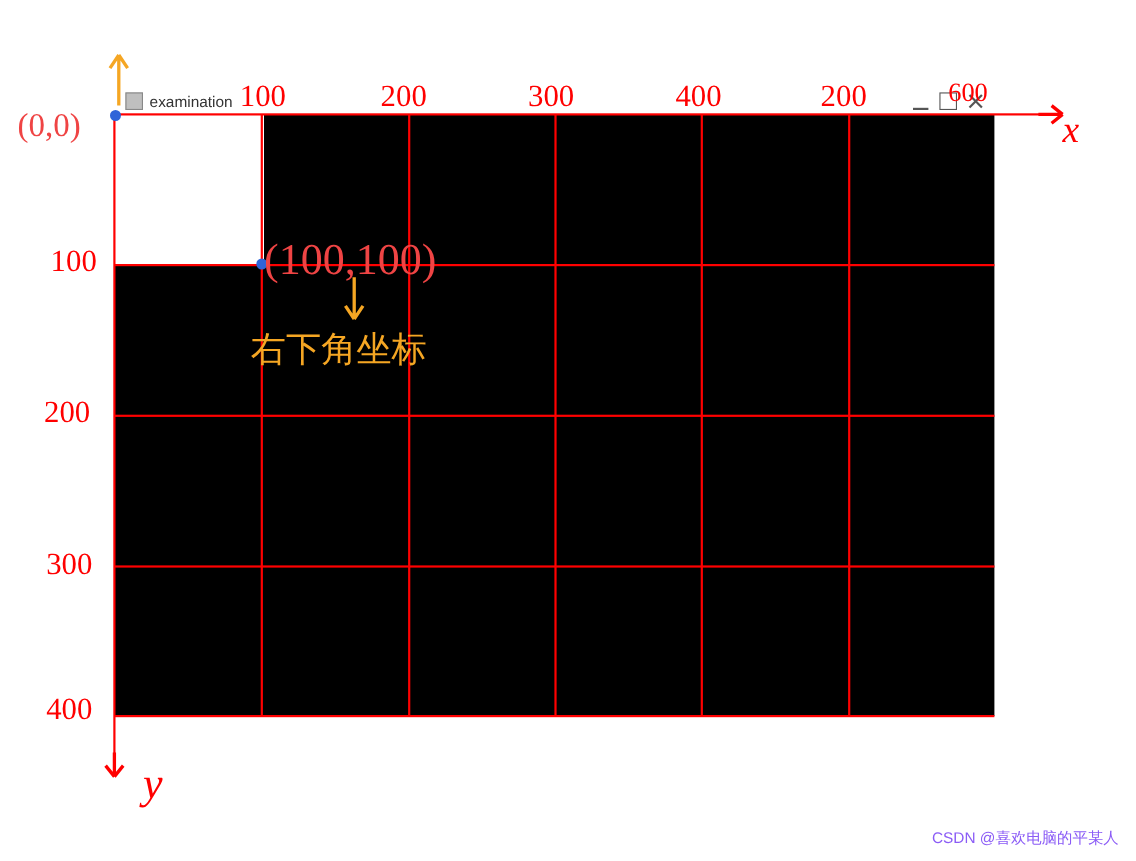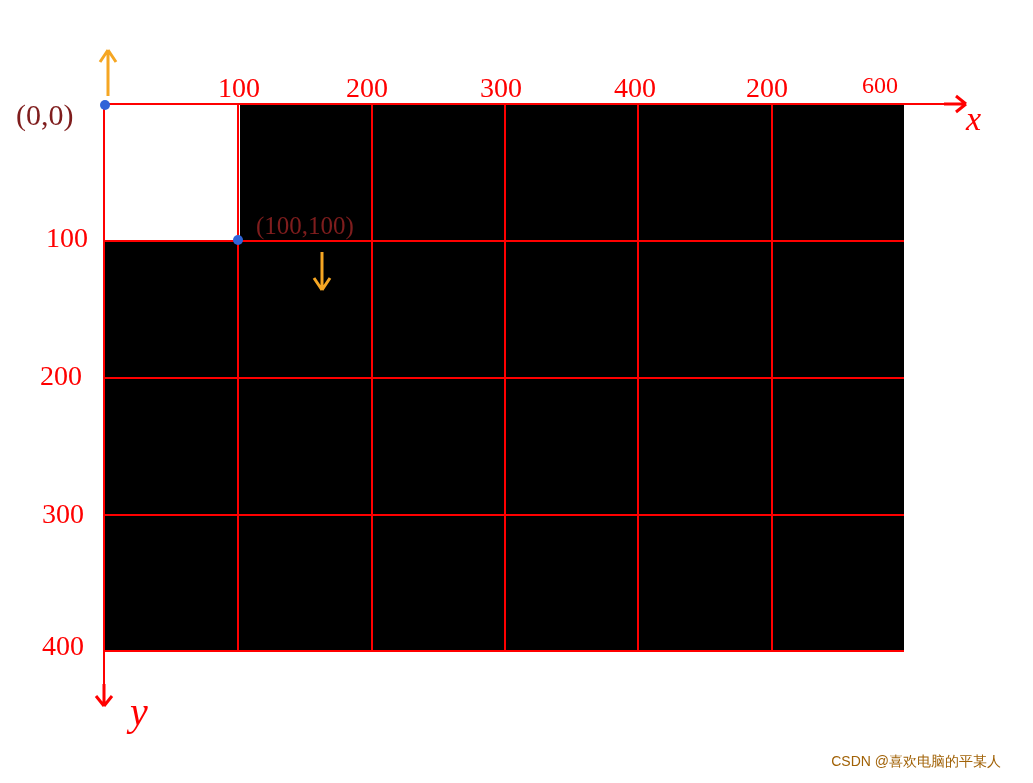--- a/index.html
+++ b/index.html
@@ -13,29 +13,37 @@
   .winbtn.close{position:relative;}
   .winbtn.close::before,.winbtn.close::after{content:"";position:absolute;left:6px;top:-1px;width:2px;height:16px;background:#555;}
   .winbtn.close::before{transform:rotate(45deg);}
   .winbtn.close::after{transform:rotate(-45deg);}
   .canvas{position:absolute;left:104px;top:104px;width:800px;height:547px;background:#000;}
   .whiteblock{position:absolute;left:0;top:0;width:134px;height:134px;background:#fff;border-right:2px solid #fff;border-bottom:2px solid #fff;}
   .gridline{position:absolute;background:#ff0000;}
   .hw{font-family:"Comic Sans MS","Segoe Script",cursive;position:absolute;white-space:nowrap;}
   .red{color:#ff0000;}
   .orange{color:#f5a623;}
-  .blue{color:#7f1d1d;}
+  .blue{color:#ef4444;}
   .green{color:#19c24a;}
-  .watermark{position:absolute;right:32px;bottom:12px;color:#a16207;font-size:14px;}
+  .watermark{position:absolute;right:16px;bottom:12px;color:#8b5cf6;font-size:14px;}
   svg.arrow{position:absolute;overflow:visible;}
 </style>
 </head>
 <body>
 <div class="stage">
 
+<div class="titlebar">
+  <span class="icon"></span>
+  <span>examination</span>
+  <span class="spacer"></span>
+  <span class="winbtn min"></span>
+  <span class="winbtn max"></span>
+  <span class="winbtn close"></span>
+</div>
 
 <div class="canvas">
   <div class="whiteblock"></div>
 </div>
 
 <div class="gridline" style="left:104px;top:103px;width:850px;height:2px;"></div>
 
 <div class="gridline" style="left:103px;top:104px;width:2px;height:590px;"></div>
 
 <div class="gridline" style="left:237px;top:104px;width:2px;height:547px;"></div>
@@ -68,26 +76,27 @@
 
 <div class="hw red" style="left:46px;top:222px;font-size:28px;">100</div>
 <div class="hw red" style="left:40px;top:360px;font-size:28px;">200</div>
 <div class="hw red" style="left:42px;top:498px;font-size:28px;">300</div>
 <div class="hw red" style="left:42px;top:630px;font-size:28px;">400</div>
 
 <div style="position:absolute;left:100px;top:100px;width:10px;height:10px;border-radius:50%;background:#2f64d8;"></div>
 <div class="hw blue" style="left:16px;top:98px;font-size:30px;">(0,0)</div>
 
 <div style="position:absolute;left:233px;top:235px;width:10px;height:10px;border-radius:50%;background:#2f64d8;"></div>
-<div class="hw blue" style="left:256px;top:212px;font-size:25px;">(100,100)</div>
+<div class="hw blue" style="left:240px;top:212px;font-size:40px;">(100,100)</div>
 
 <svg class="arrow" style="left:96px;top:38px;width:24px;height:60px;">
       <path d="M12 58 L12 12 M12 12 L4 24 M12 12 L20 24" stroke="#f5a623" stroke-width="3" fill="none"></path>
     </svg>
 
+<div class="hw orange" style="left:228px;top:296px;font-size:32px;">右下角坐标</div>
 <svg class="arrow" style="left:310px;top:252px;width:24px;height:48px;">
       <path d="M12 0 L12 38 M12 38 L4 26 M12 38 L20 26" stroke="#f5a623" stroke-width="3" fill="none"></path>
     </svg>
 
 
 <div class="watermark">CSDN @喜欢电脑的平某人</div>
 
 </div>
 
 </body></html>

